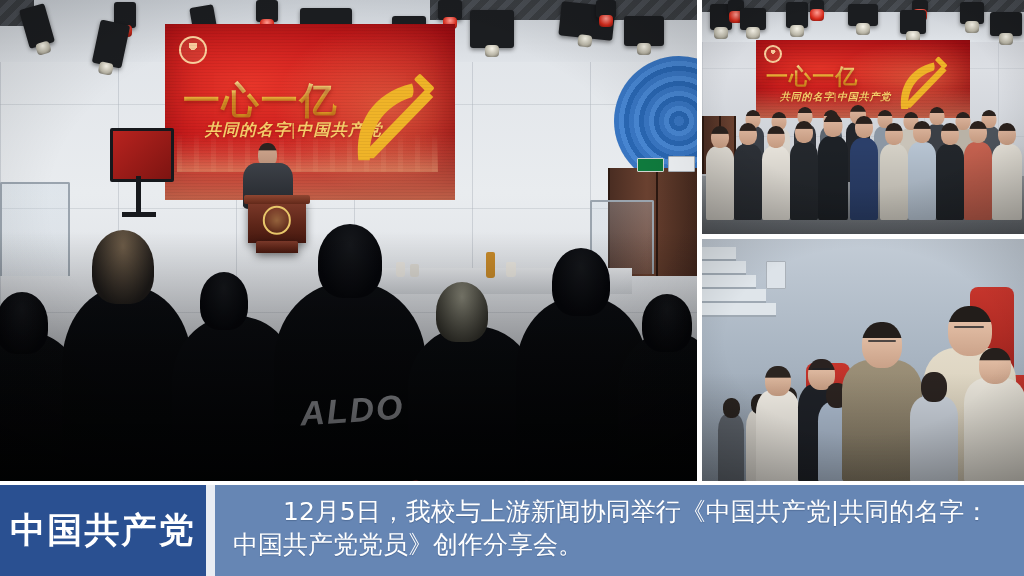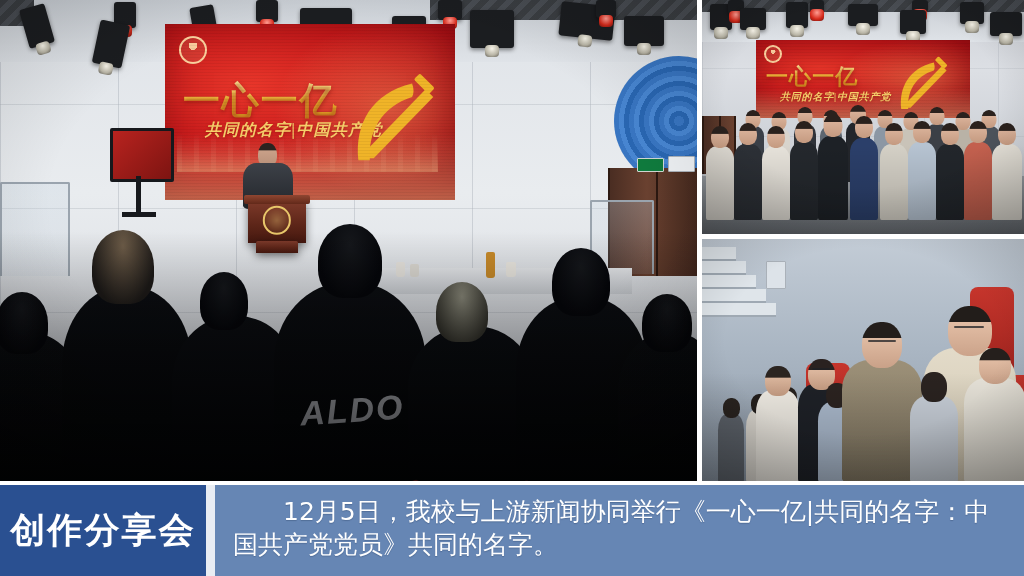--- a/index.html
+++ b/index.html
@@ -710,21 +710,21 @@
         <div class="vignette"></div>
       </div>
     </div>
 
   </div>
 
   <div class="top-hairline"></div>
 
   <div class="caption-bar">
     <div class="caption-tag">
-      <span class="caption-tag-label">创作分享会</span>
+      <span class="caption-tag-label">中国共产党</span>
     </div>
     <div class="caption-gap"></div>
     <div class="caption-body">
-      <div class="caption-text">12月5日，我校与上游新闻协同举行《一心一亿|共同的名字：中国共产党党员》共同的名字。</div>
+      <div class="caption-text">12月5日，我校与上游新闻协同举行《中国共产党|共同的名字：中国共产党党员》创作分享会。</div>
     </div>
   </div>
 
 </div>
 
 </body></html>

